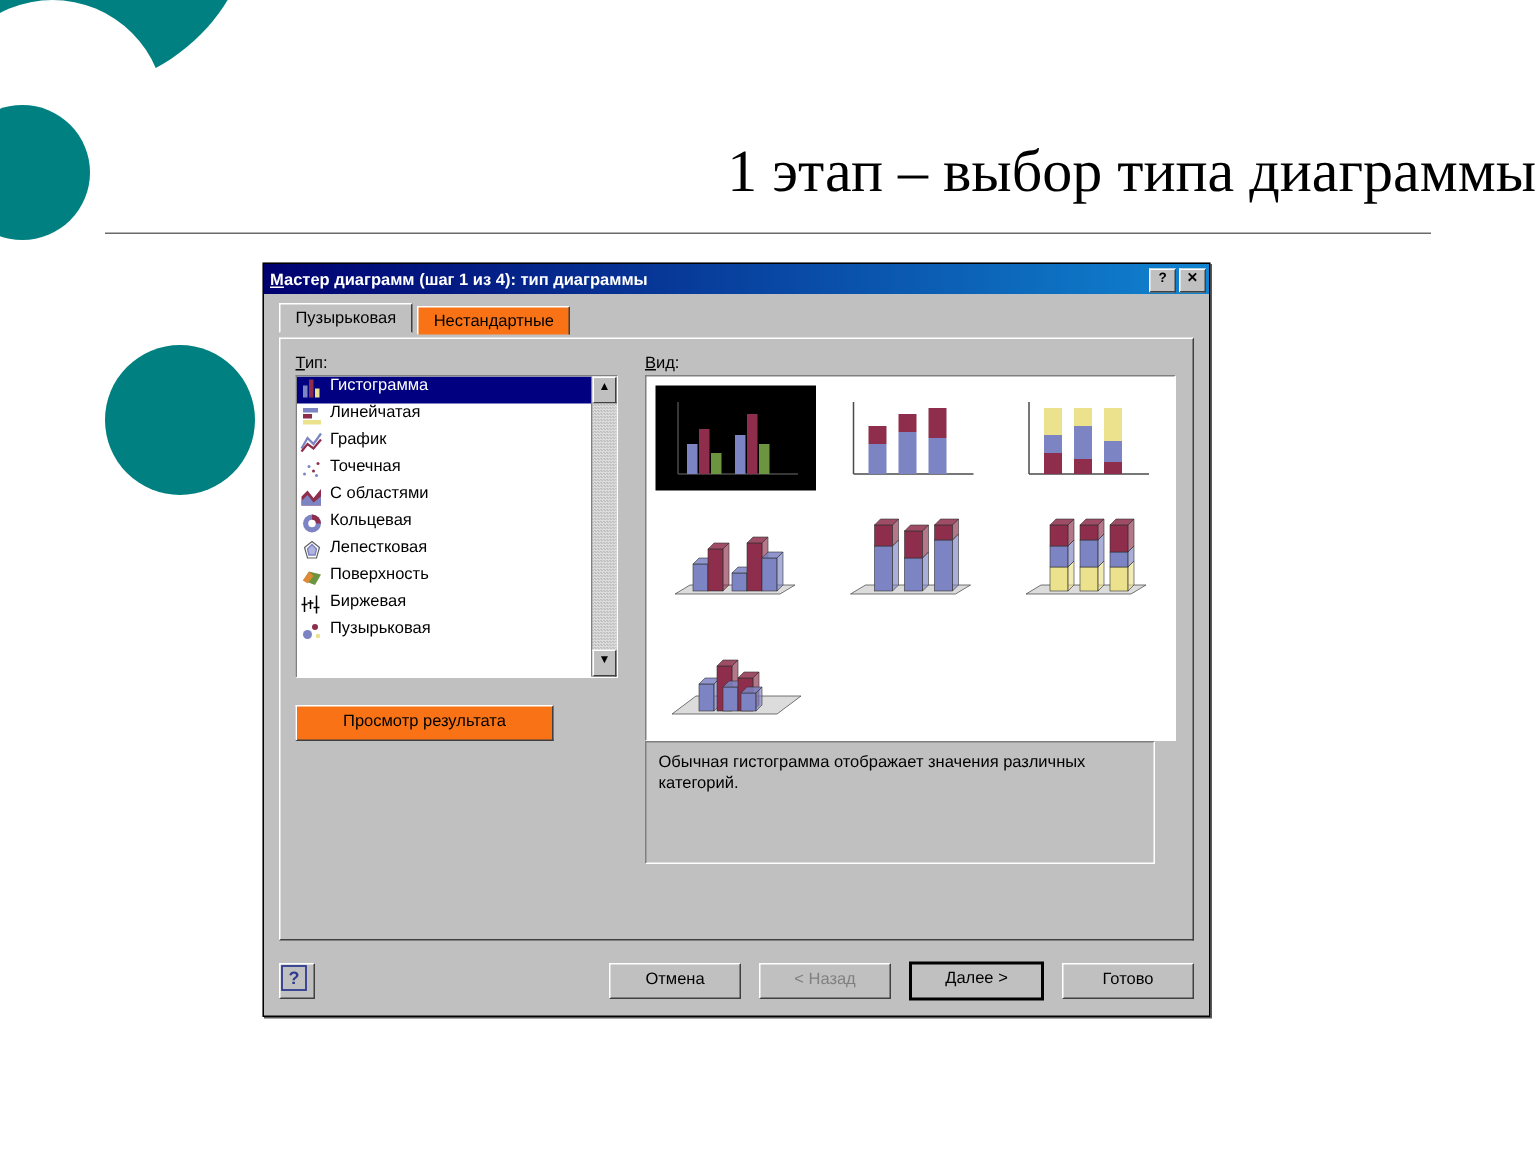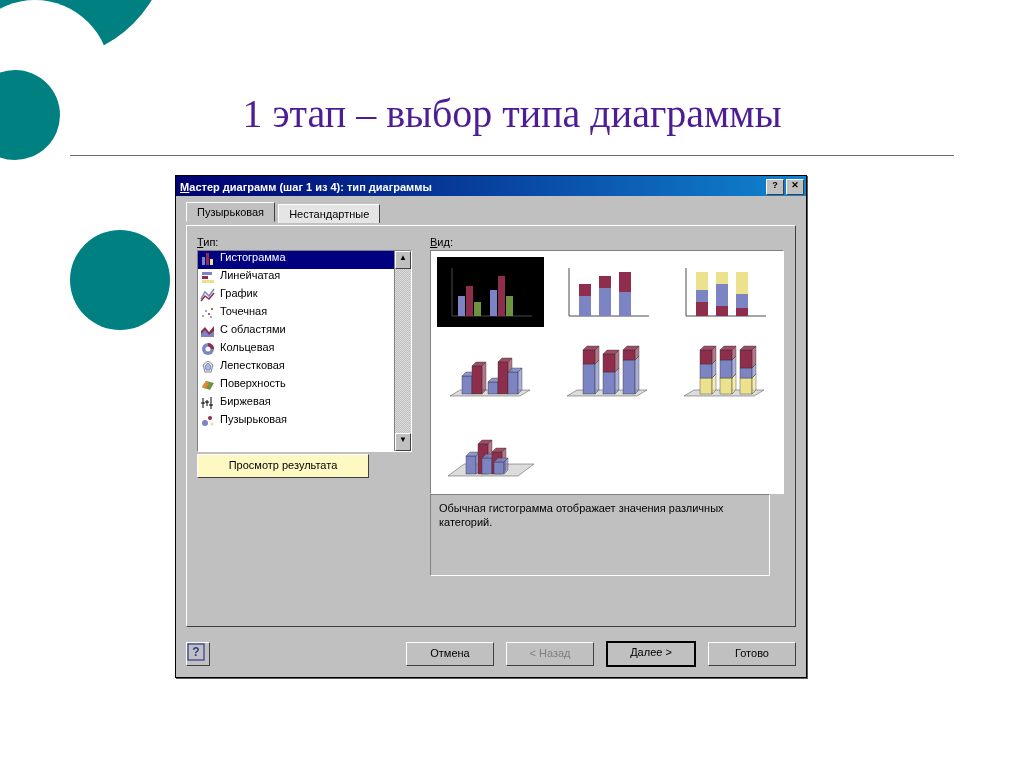--- a/index.html
+++ b/index.html
@@ -1,49 +1,49 @@
 <!DOCTYPE html>
 <html><head>
 <meta charset="utf-8">
 <style>
   html, body { margin:0; padding:0; width:1024px; height:767px; font-family:"Tahoma","Verdana",sans-serif; background:#fff; overflow:hidden; }
   .slide { position:relative; width:1024px; height:767px; background:#fff; }
   .deco1 { position:absolute; left:-80px; top:-190px; width:250px; height:250px; border-radius:50%; background:#008080; }
   .deco2 { position:absolute; left:-40px; top:0px; width:150px; height:150px; border-radius:50%; background:#fff; }
   .deco3 { position:absolute; left:70px; top:230px; width:100px; height:100px; border-radius:50%; background:#008080; }
   .deco4 { position:absolute; left:-30px; top:70px; width:90px; height:90px; border-radius:50%; background:#008080; }
-  .slide-title { position:absolute; top:90px; left:0; right:0; text-align:center; font-family:Georgia, "Times New Roman", serif; font-size:40px; color:#4c1d95; font-weight:normal; }
+  .slide-title { position:absolute; top:90px; left:0; right:0; text-align:right; font-family:Georgia, "Times New Roman", serif; font-size:40px; color:#000000; font-weight:normal; }
   .slide-title-underline { position:absolute; top:155px; left:70px; right:70px; height:1px; background:#6a6a6a; }
   
   .overlay { position:absolute; left:175px; top:175px; width:630px; }
   .dlg { width:630px; background:#c0c0c0; border:1px solid #000; box-shadow:1px 1px 0 #5a5a5a; font-size:11px; color:#000; }
   .titlebar { height:18px; background:linear-gradient(to right,#00006f,#1084d0); color:#fff; font-weight:bold; font-size:11px; padding:2px 2px 0 4px; display:flex; align-items:center; }
   .titlebar-text { flex:1; letter-spacing:0; }
   .titlebar-text .ul { text-decoration:underline; }
   .wbtn { width:16px; height:14px; background:#c0c0c0; border-top:1px solid #fff; border-left:1px solid #fff; border-right:1px solid #404040; border-bottom:1px solid #404040; margin-left:2px; text-align:center; font:bold 9px Arial; color:#000; line-height:11px; cursor:default; }
   .dlg-body { padding:6px 10px 10px 10px; }
   .tabs { position:relative; height:24px; }
-  .tab { display:inline-block; padding:3px 10px 3px 10px; background:#e5e5e5; border-top:1px solid #fff; border-left:1px solid #fff; border-right:1px solid #404040; font-size:11px; position:relative; cursor:default; }
+  .tab { display:inline-block; padding:3px 10px 3px 10px; background:#f97316; border-top:1px solid #fff; border-left:1px solid #fff; border-right:1px solid #404040; font-size:11px; position:relative; cursor:default; }
   .tab.active { border-bottom:1px solid #c0c0c0; z-index:3; background:#c0c0c0; }
   .tab.inactive { top:2px; }
   .tab-pane { border-top:1px solid #fff; border-left:1px solid #fff; border-right:1px solid #404040; border-bottom:1px solid #404040; padding:10px; margin-top:-1px; min-height:380px; display:flex; gap:18px; }
   .pane-left { width:215px; }
   .pane-right { flex:1; }
   .lbl { font-size:11px; margin-bottom:2px; display:block; }
   .lbl .ul { text-decoration:underline; }
   
   .listbox { border-top:1px solid #808080; border-left:1px solid #808080; border-right:1px solid #fff; border-bottom:1px solid #fff; background:#fff; height:200px; display:flex; }
   .list-inner { flex:1; overflow:hidden; }
   .list-row { height:18px; display:flex; align-items:flex-start; padding:0 2px; gap:4px; cursor:default; }
   .list-row.sel { background:#000080; color:#fff; }
   .list-icon { width:16px; height:16px; display:inline-flex; align-items:center; justify-content:center; font-size:10px; }
   .scrollbar { width:16px; background:#c0c0c0; border-left:1px solid #808080; display:flex; flex-direction:column; }
   .sbtn { height:16px; background:#c0c0c0; border-top:1px solid #fff; border-left:1px solid #fff; border-right:1px solid #404040; border-bottom:1px solid #404040; text-align:center; line-height:12px; font-size:8px; color:#000; cursor:default; }
   .strack { flex:1; background:repeating-conic-gradient(#c0c0c0 0% 25%, #dcdcdc 0% 50%) 50% / 2px 2px; }
-  .preview-btn { margin-top:2px; height:22px; width:170px; border-top:1px solid #fff; border-left:1px solid #fff; border-right:1px solid #404040; border-bottom:1px solid #404040; background:#fef9c3; text-align:center; font-size:11px; line-height:20px; cursor:default; }
+  .preview-btn { margin-top:18px; height:22px; width:170px; border-top:1px solid #fff; border-left:1px solid #fff; border-right:1px solid #404040; border-bottom:1px solid #404040; background:#f97316; text-align:center; font-size:11px; line-height:20px; cursor:default; }
   
   .views-grid { display:grid; grid-template-columns:repeat(3,1fr); grid-auto-rows:70px; gap:10px; width:340px; border-top:1px solid #808080; border-left:1px solid #808080; border-right:1px solid #fff; border-bottom:1px solid #fff; background:#fff; padding:6px; }
   .view-item { background:#fff; display:flex; align-items:center; justify-content:center; cursor:default; }
   .view-item.sel { background:#000; }
   .desc-box { width:340px; height:82px; border-top:1px solid #808080; border-left:1px solid #808080; border-right:1px solid #fff; border-bottom:1px solid #fff; background:#c0c0c0; padding:6px 8px; font-size:11px; line-height:14px; box-sizing:border-box; }
   
   .dlg-footer { display:flex; align-items:center; gap:12px; padding:4px 10px 10px 10px; }
   .help-sq { width:22px; height:22px; border-top:1px solid #fff; border-left:1px solid #fff; border-right:1px solid #404040; border-bottom:1px solid #404040; background:#c0c0c0; text-align:center; line-height:20px; font-weight:bold; color:#2e3b8f; cursor:default; }
   .fbtn { width:86px; height:22px; border-top:1px solid #fff; border-left:1px solid #fff; border-right:1px solid #404040; border-bottom:1px solid #404040; background:#c0c0c0; text-align:center; font-size:11px; line-height:20px; cursor:default; }
   .fbtn.disabled { color:#808080; }

